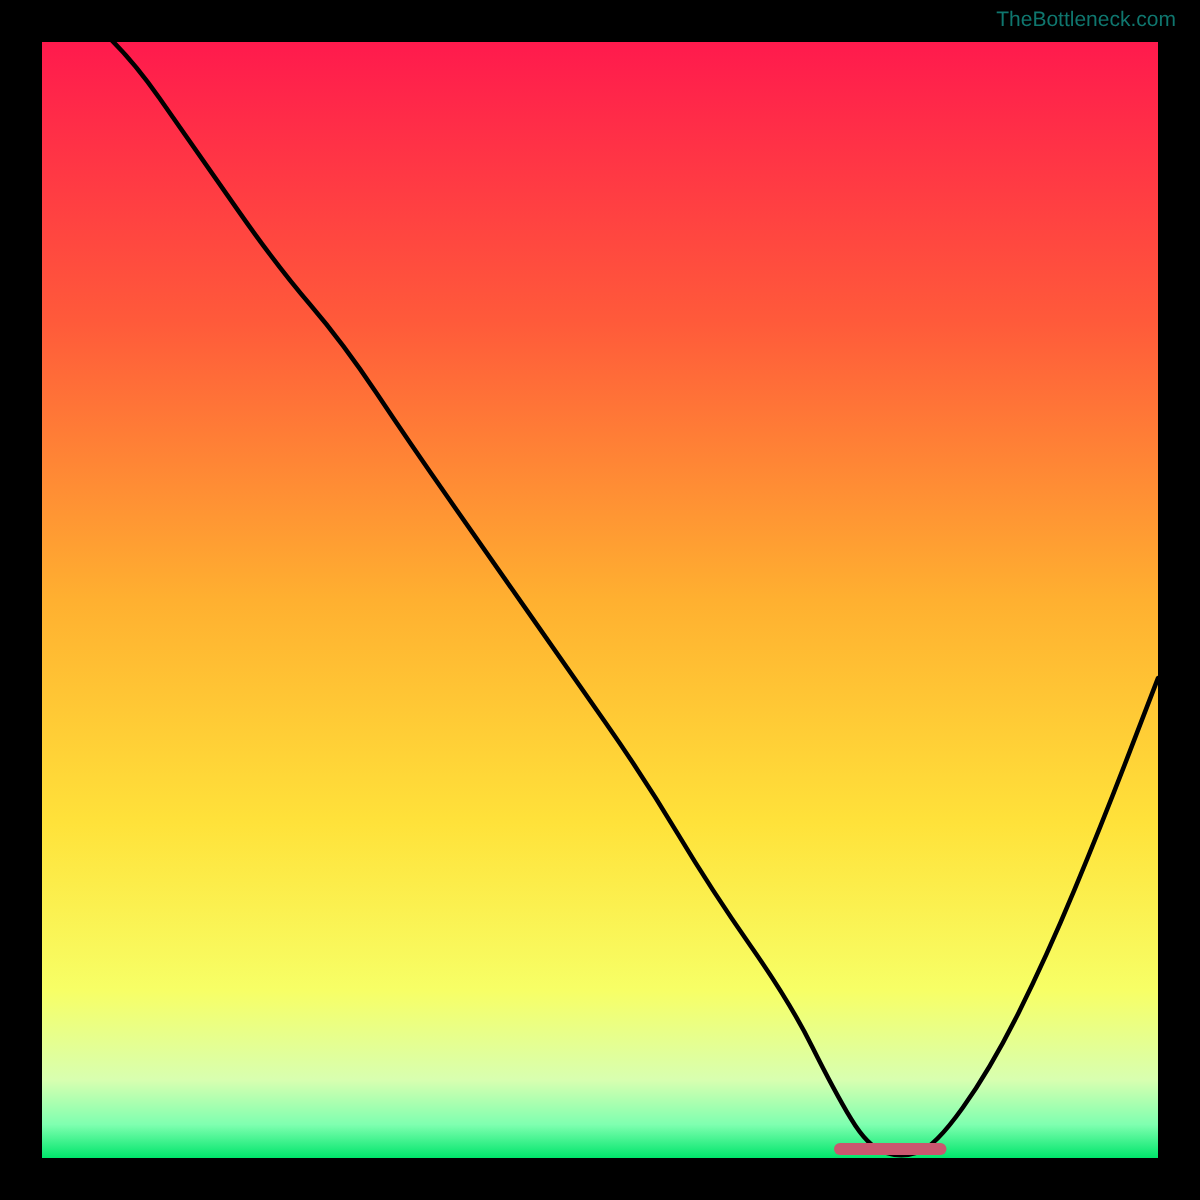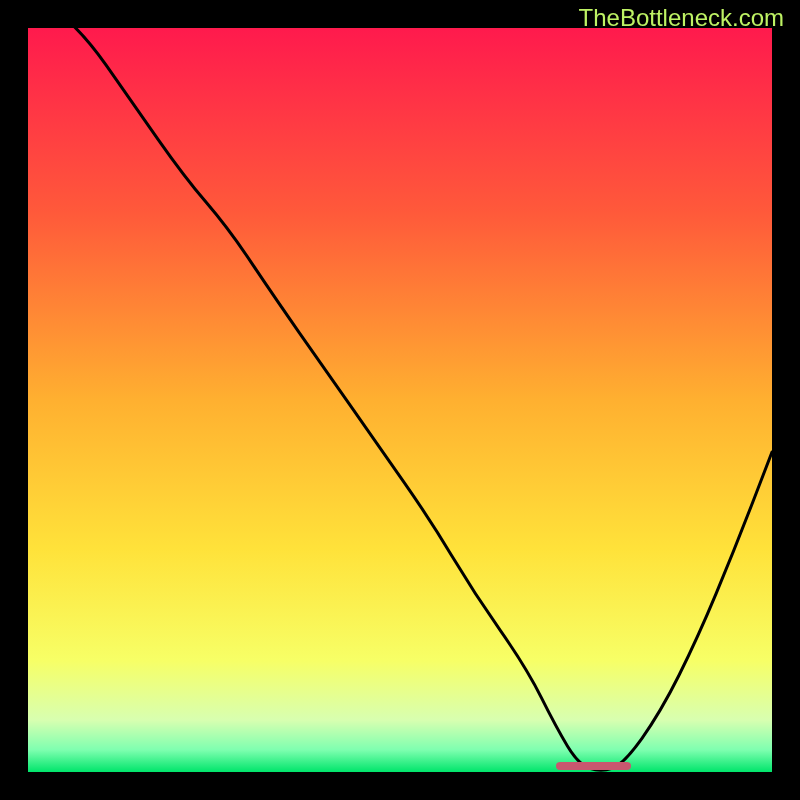--- a/index.html
+++ b/index.html
@@ -8,22 +8,22 @@
     width: 800px;
     height: 800px;
     background: #000;
     position: relative;
     font-family: Arial, sans-serif;
   }
   .watermark {
     position: absolute;
     top: 4px;
     right: 16px;
-    color: #bef264;
-    font-size: 24px;
+    color: #0f766e;
+    font-size: 14px;
     font-weight: 500;
     z-index: 10;
   }
   .plot-area {
     position: absolute;
     left: 28px;
     top: 28px;
     width: 744px;
     height: 744px;
   }

